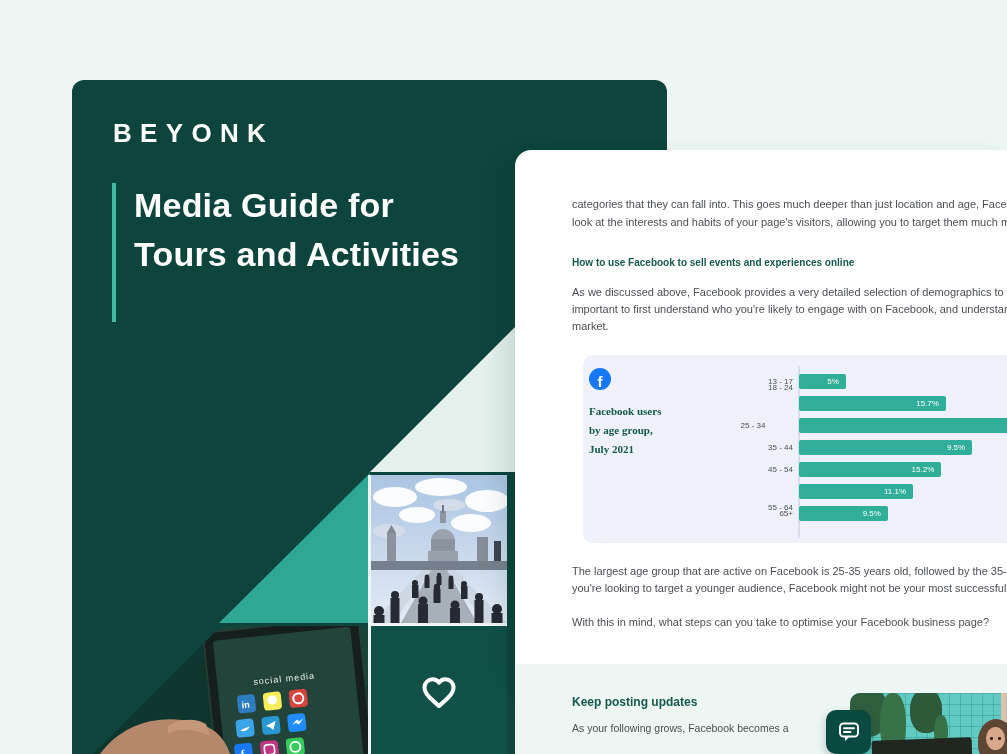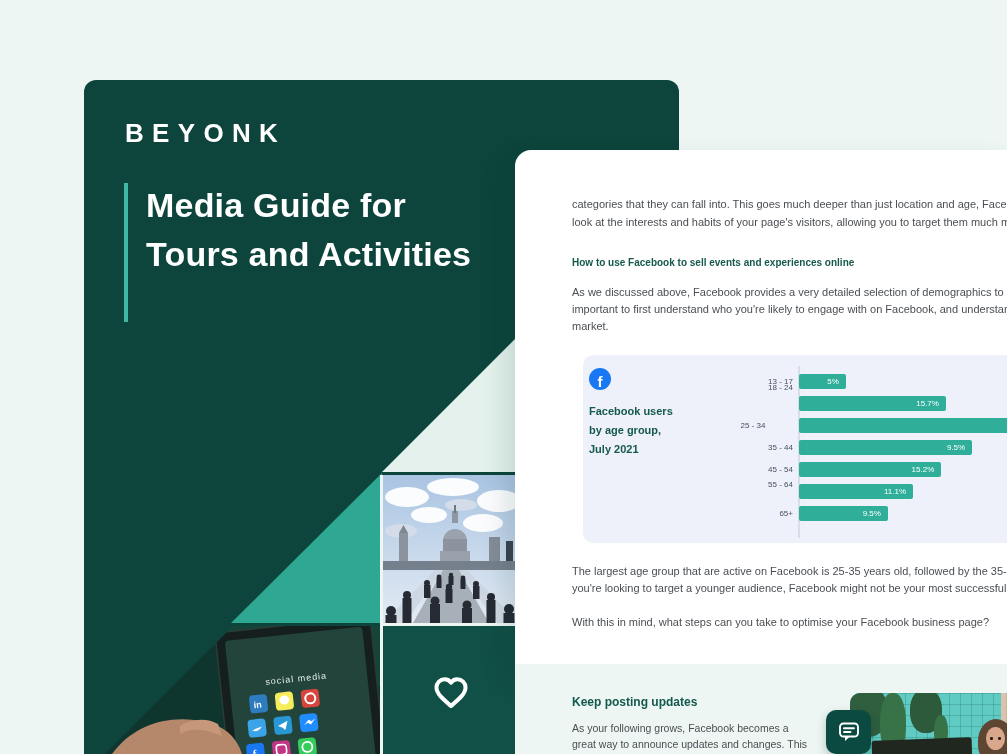--- a/index.html
+++ b/index.html
@@ -5,21 +5,21 @@
   html,body{margin:0;padding:0;}
   body{
     width:1007px;height:754px;overflow:hidden;position:relative;
     background:#EDF6F3;
     font-family:"Liberation Sans", sans-serif;
   }
   .abs{position:absolute;}
 
   
   .card{
-    left:84px;top:80px;width:595px;height:674px;
+    left:72px;top:80px;width:595px;height:674px;
     background:#0D453C;border-radius:12px 12px 0 0;
   }
   .logo{
     left:41px;top:38px;color:#FFFFFF;font-size:26px;font-weight:bold;
     letter-spacing:.32em;white-space:nowrap;
   }
   .accent-bar{left:40px;top:103px;width:4px;height:139px;background:#3FB9A3;}
   .cover-title{left:62px;top:101px;color:#FFFFFF;font-size:34px;line-height:49px;
     font-weight:bold;white-space:nowrap;letter-spacing:.2px;}
   .tri-mint{left:298px;top:95px;width:297px;height:297px;background:#E4F1EC;
@@ -45,21 +45,21 @@
   .heading1{left:57px;top:107px;font-size:10px;}
   .para1{left:57px;top:134px;line-height:17px;}
   .para2{left:57px;top:413px;line-height:17px;}
   .para3{left:57px;top:464px;}
 
   
   .panel{left:68px;top:205px;width:462px;height:188px;background:#EEF1FA;border-radius:10px;}
   .fb-badge{left:6px;top:13px;width:22px;height:22px;border-radius:50%;
     background:#1877F2;color:#fff;font-weight:bold;font-size:15px;
     display:flex;align-items:flex-end;justify-content:center;line-height:17px;}
-  .panel-title{left:6px;top:47px;color:#14594C;font-size:11px;line-height:19px;font-weight:bold;white-space:nowrap;}
+  .panel-title{left:6px;top:47px;color:#14594C;font-size:11px;line-height:19px;font-weight:bold;white-space:nowrap;font-family:Liberation Serif, serif;}
   .axis{left:215px;top:11px;width:1.5px;height:172px;background:#D8DDE9;}
   .cat-label{position:absolute;left:130px;width:80px;text-align:right;
     font-size:8px;color:#475059;white-space:nowrap;}
   .bar{position:absolute;left:216px;height:15px;border-radius:2px;}
   .bar-val{position:absolute;right:7px;top:0;color:#FFFFFF;font-size:8px;line-height:15px;}
 
   
   .band{left:515px;top:664px;width:492px;height:90px;background:#EDF6F3;}
   .heading2{left:57px;top:31px;font-size:12px;}
   .band-body{left:57px;top:56px;font-size:10.5px;line-height:16px;color:#4A4E53;white-space:nowrap;}
@@ -245,21 +245,21 @@
         <div class="cat-label" style="top: 66px; text-align: center;">25 - 34</div>
         <div class="bar" style="top: 63px; width: 239.616px; height: 15px; background: rgb(47, 174, 154);"></div>
         <div class="cat-label" style="top: 88px;">35 - 44</div>
         <div class="bar" style="top: 85px; width: 173.16px; height: 15px; background: rgb(47, 174, 154);">
           <span class="bar-val">9.5%</span>
         </div>
         <div class="cat-label" style="top: 110px;">45 - 54</div>
         <div class="bar" style="top: 107px; width: 142.272px; height: 15px; background: rgb(47, 174, 154);">
           <span class="bar-val">15.2%</span>
         </div>
-        <div class="cat-label" style="top: 125px;">55 - 64</div>
+        <div class="cat-label" style="top: 148px;">55 - 64</div>
         <div class="bar" style="top: 129px; width: 114px; height: 15px; background: rgb(47, 174, 154);">
           <span class="bar-val">11.1%</span>
         </div>
         <div class="cat-label" style="top: 154px;">65+</div>
         <div class="bar" style="top: 151px; width: 88.92px; height: 15px; background: rgb(47, 174, 154);">
           <span class="bar-val">9.5%</span>
         </div>
       </div>
   </div>
 
@@ -268,21 +268,20 @@
     <div>you're looking to target a younger audience, Facebook might not be your most successful social media platform.</div>
   </div>
 
   <div class="abs para3 body-text">With this in mind, what steps can you take to optimise your Facebook business page?</div>
 </div>
 
 <div class="abs band">
   <div class="abs heading2 h-green">Keep posting updates</div>
   <div class="abs band-body">
     <div>As your following grows, Facebook becomes a</div>
-    <div>great way to announce updates and changes. This</div>
   </div>
   <div class="band-photo abs">
     <div class="plant" style="left:-4px;top:-6px;width:42px;height:50px;"></div>
     <div class="plant" style="left:30px;top:0px;width:26px;height:62px;background:#387247;"></div>
     <div class="plant" style="left:60px;top:-4px;width:32px;height:44px;background:#2C5A3B;"></div>
     <div class="plant" style="left:84px;top:22px;width:14px;height:34px;background:#387247;"></div>
     <div class="curtain"></div>
     <div class="hair"></div>
     <div class="face"></div>
     <div class="eye" style="left:140px;top:44px;"></div>

